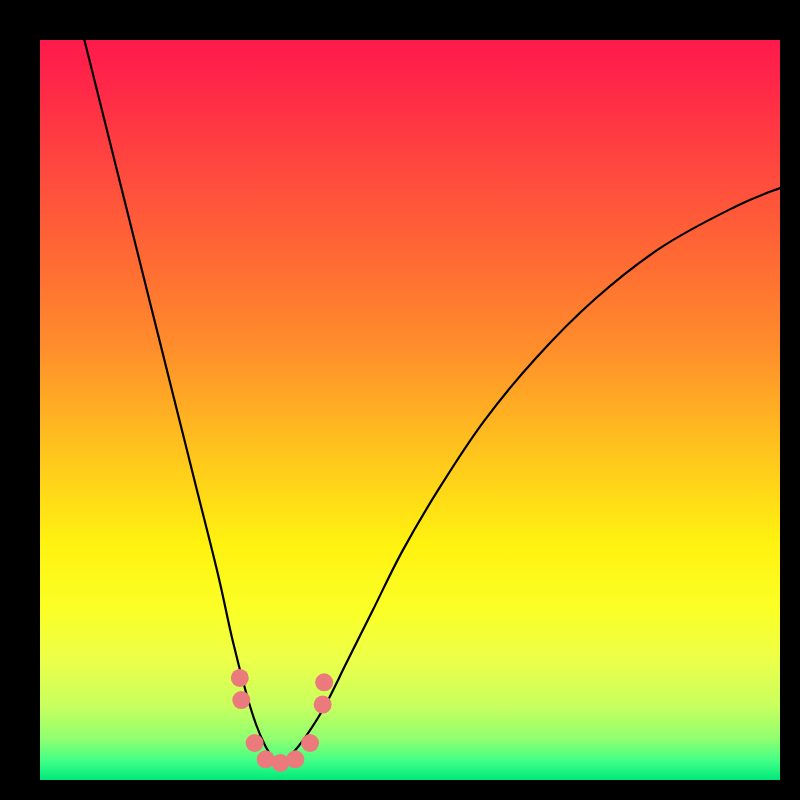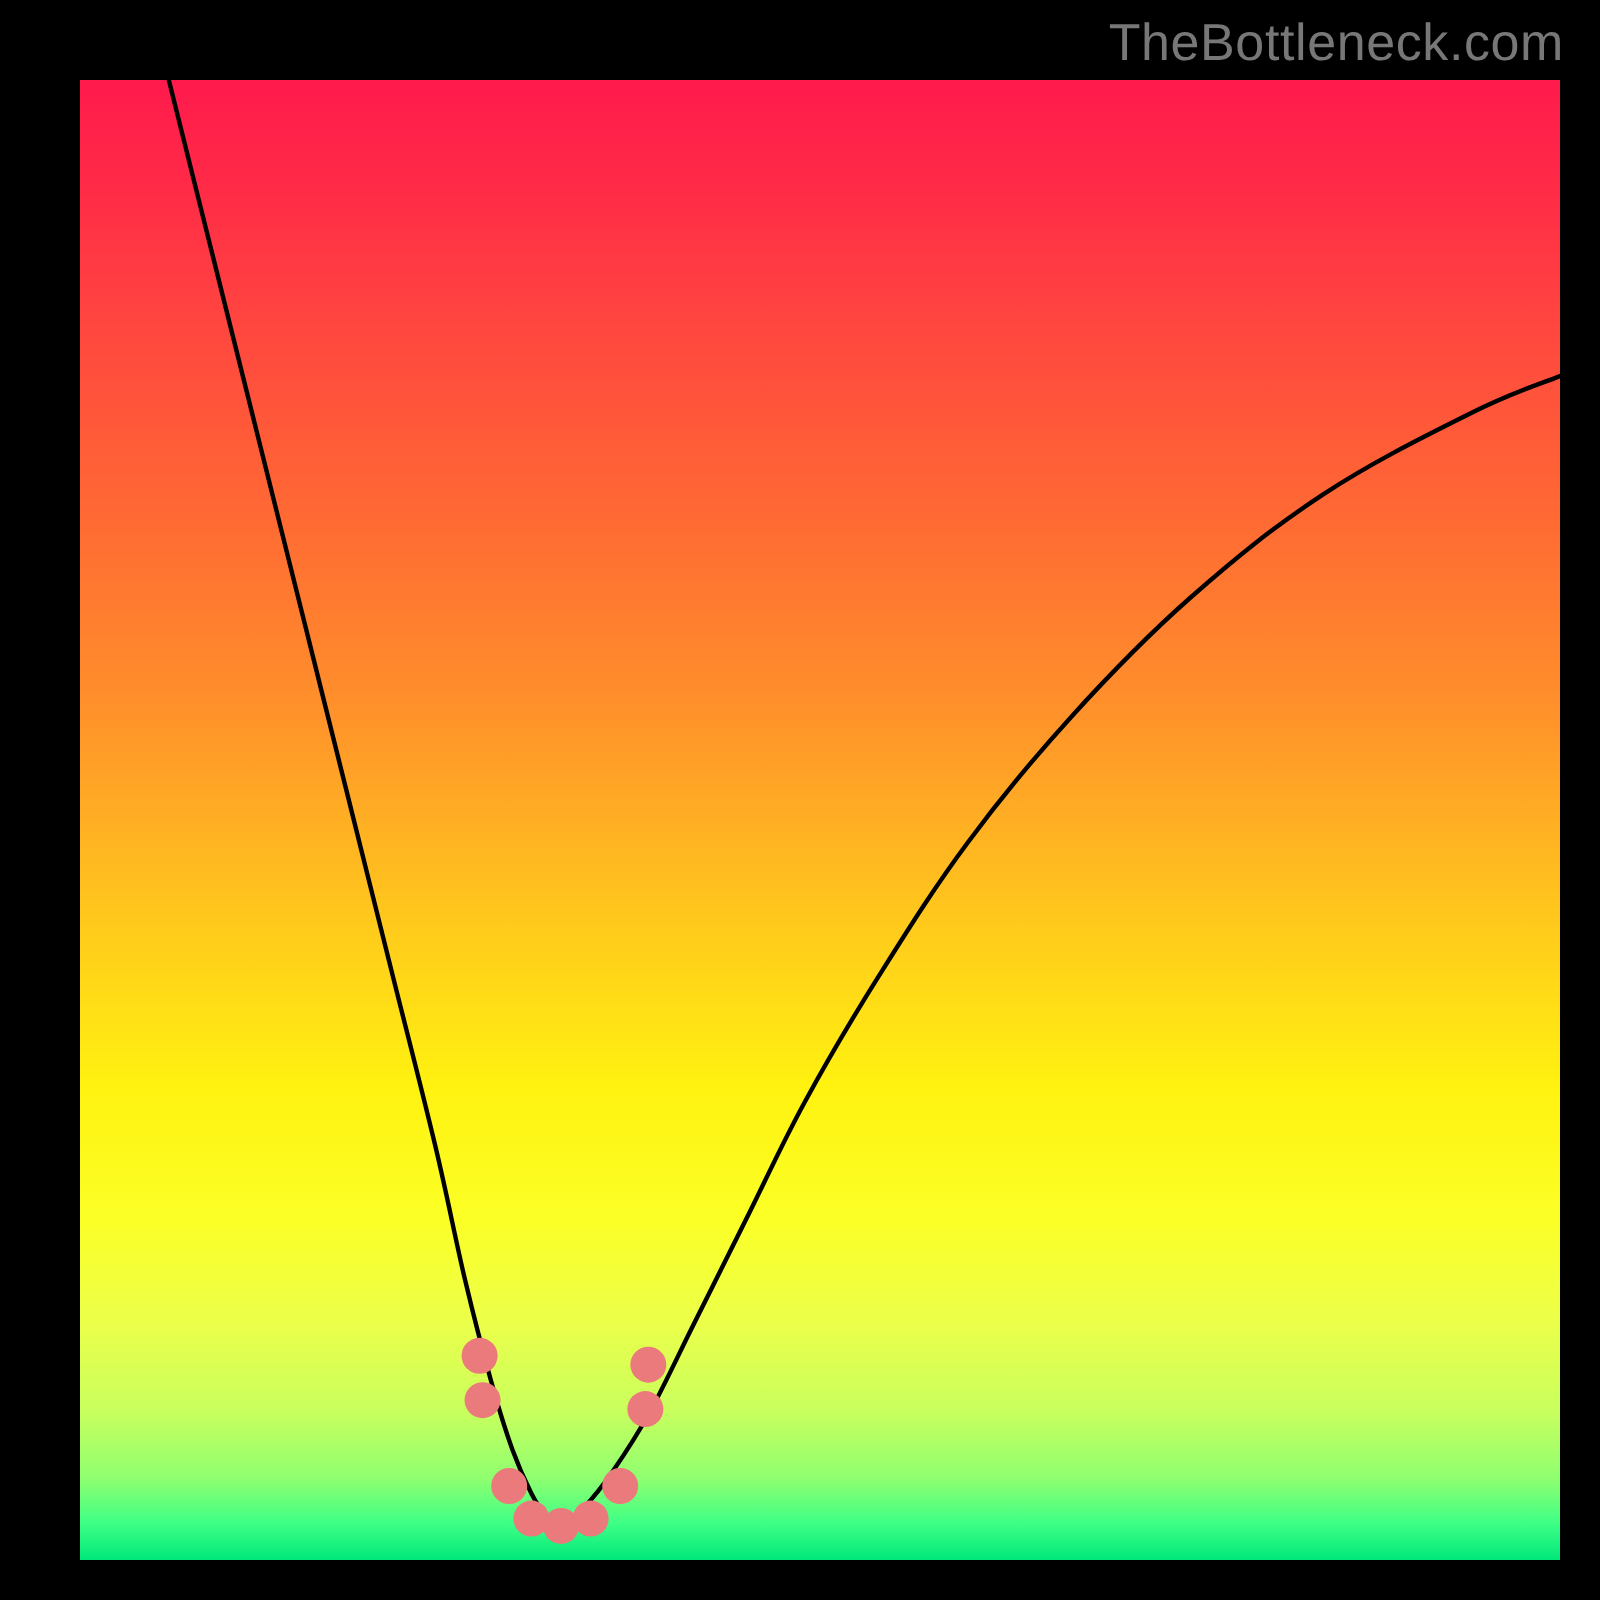--- a/index.html
+++ b/index.html
@@ -88,15 +88,14 @@
           <circle cx="240.50" cy="722.98" r="9" fill="#eb7a7c"></circle>
           <circle cx="255.30" cy="719.28" r="9" fill="#eb7a7c"></circle>
           <circle cx="270.10" cy="703.00" r="9" fill="#eb7a7c"></circle>
           <circle cx="282.68" cy="664.52" r="9" fill="#eb7a7c"></circle>
           <circle cx="284.16" cy="642.32" r="9" fill="#eb7a7c"></circle>
         </g>
     </svg>
 
   </div>
 
-  <div class="watermark">TheBottleneck.com</div>
 
 </div>
 
 </body></html>

